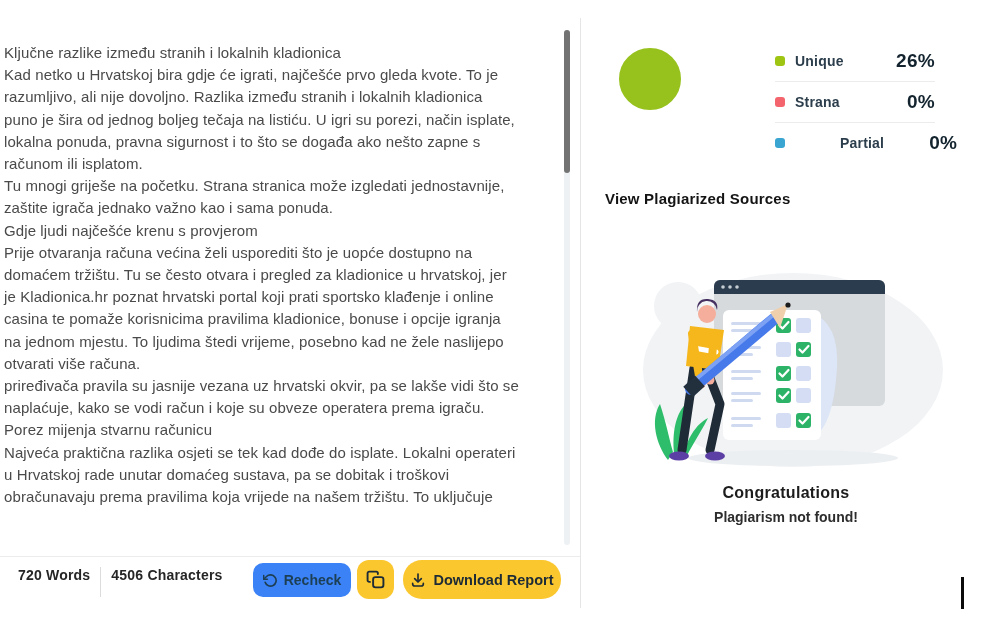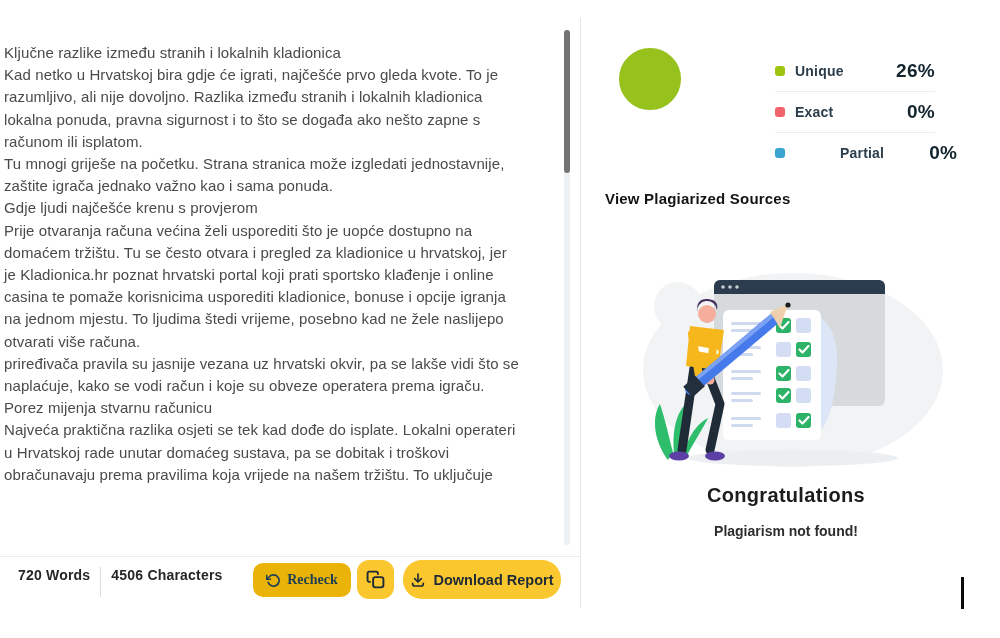--- a/index.html
+++ b/index.html
@@ -31,82 +31,83 @@
     position:absolute; left:0; top:556px; width:580px; height:82px;
     border-top:1px solid #ececec; background:#fff;
   }
   .stats { position:absolute; left:18px; top:10px; height:40px; display:flex; gap:10px; }
   .stat-label { font-size:14px; font-weight:700; color:#262626; letter-spacing:0.2px; }
   .stat-sep { width:1px; height:30px; background:#dcdcdc; }
   .btn { border:none; cursor:pointer; display:flex; align-items:center; justify-content:center;
          font-family:"Liberation Sans", sans-serif; }
   .btn-recheck {
     position:absolute; left:253px; top:6px; width:98px; height:34px;
-    background:#eab308; border-radius:10px; gap:6px;
-    font-size:14px; font-weight:700; color:#1d3f53;font-family:Liberation Serif, serif;
+    background:#3b82f6; border-radius:10px; gap:6px;
+    font-size:14px; font-weight:700; color:#1d3f53;
   }
   .btn-copy {
     position:absolute; left:357px; top:3px; width:37px; height:39px;
     background:#fbc72e; border-radius:12px;
   }
   .btn-download {
     position:absolute; left:403px; top:3px; width:158px; height:39px;
     background:#fbc72e; border-radius:19px; gap:7px;
     font-size:14.5px; font-weight:700; color:#1d2b36;
   }
   .icon-svg { display:block; }
   
   .donut {
     position:absolute; left:619px; top:48px; width:52px; height:52px;
     border:31px solid #97c21d; border-radius:50%;
   }
-  .legend { position:absolute; left:775px; top:51px; width:160px; }
+  .legend { position:absolute; left:775px; top:41px; width:160px; }
   .legend-row {
     display:flex; align-items:center; padding:9px 0;
     border-bottom:1px solid #ececec;
   }
   .legend-row:last-child { border-bottom:none;gap:45px; }
   .legend-dot { width:10px; height:10px; border-radius:3px; margin-right:10px; flex:0 0 auto; }
   .legend-label { flex:1; font-size:14px; font-weight:700; color:#2c3e4c; letter-spacing:0.2px; }
   .legend-value { font-size:19px; font-weight:800; color:#13242f; letter-spacing:0.3px; }
   .view-sources {
     position:absolute; left:605px; top:190px;
     font-size:15px; font-weight:800; color:#141414; letter-spacing:0.2px; cursor:pointer;
   }
   .illustration { position:absolute; left:638px; top:268px; }
   .congrats-title {
     position:absolute; left:600px; top:484px; width:372px; text-align:center;
-    font-size:20px; font-weight:800; color:#1c1c1c; letter-spacing:0.3px;
+    font-size:16px; font-weight:800; color:#1c1c1c; letter-spacing:0.3px;
   }
   .congrats-sub {
     position:absolute; left:600px; top:509px; width:372px; text-align:center;
-    font-size:14px; font-weight:700; color:#2d2d2d;margin-top:14px;
+    font-size:14px; font-weight:700; color:#2d2d2d;
   }
   .caret { position:absolute; left:961px; top:577px; width:3px; height:32px; background:#0a0a0a; }
 </style>
 </head>
 <body>
 
 <div class="screen">
 
   <section>
     <div class="doc-text">
 
     <div class="doc-line">Ključne razlike između stranih i lokalnih kladionica</div>
         <div class="doc-line">Kad netko u Hrvatskoj bira gdje će igrati, najčešće prvo gleda kvote. To je</div>
         <div class="doc-line">razumljivo, ali nije dovoljno. Razlika između stranih i lokalnih kladionica</div>
+        <div class="doc-line">puno je šira od jednog boljeg tečaja na listiću. U igri su porezi, način isplate,</div>
         <div class="doc-line">lokalna ponuda, pravna sigurnost i to što se događa ako nešto zapne s</div>
         <div class="doc-line">računom ili isplatom.</div>
         <div class="doc-line">Tu mnogi griješe na početku. Strana stranica može izgledati jednostavnije,</div>
         <div class="doc-line">zaštite igrača jednako važno kao i sama ponuda.</div>
         <div class="doc-line">Gdje ljudi najčešće krenu s provjerom</div>
         <div class="doc-line">Prije otvaranja računa većina želi usporediti što je uopće dostupno na</div>
         <div class="doc-line">domaćem tržištu. Tu se često otvara i pregled za kladionice u hrvatskoj, jer</div>
         <div class="doc-line">je Kladionica.hr poznat hrvatski portal koji prati sportsko klađenje i online</div>
-        <div class="doc-line">casina te pomaže korisnicima usporediti kladionice, bonuse i opcije igranja</div>
+        <div class="doc-line">casina te pomaže korisnicima pravilima kladionice, bonuse i opcije igranja</div>
         <div class="doc-line">na jednom mjestu. To ljudima štedi vrijeme, posebno kad ne žele naslijepo</div>
         <div class="doc-line">otvarati više računa.</div>
         <div class="doc-line">priređivača pravila su jasnije vezana uz hrvatski okvir, pa se lakše vidi što se</div>
         <div class="doc-line">naplaćuje, kako se vodi račun i koje su obveze operatera prema igraču.</div>
         <div class="doc-line">Porez mijenja stvarnu računicu</div>
         <div class="doc-line">Najveća praktična razlika osjeti se tek kad dođe do isplate. Lokalni operateri</div>
         <div class="doc-line">u Hrvatskoj rade unutar domaćeg sustava, pa se dobitak i troškovi</div>
         <div class="doc-line">obračunavaju prema pravilima koja vrijede na našem tržištu. To uključuje</div>
       </div>
     <div class="scroll-track">
@@ -156,21 +157,21 @@
 
     <div class="legend">
 
     <div class="legend-row">
         <span class="legend-dot" style="background-color: rgb(159, 197, 19);"></span>
         <span class="legend-label">Unique</span>
         <span class="legend-value">26%</span>
       </div>
         <div class="legend-row">
         <span class="legend-dot" style="background-color: rgb(244, 100, 108);"></span>
-        <span class="legend-label">Exact</span>
+        <span class="legend-label">Strana</span>
         <span class="legend-value">0%</span>
       </div>
         <div class="legend-row">
         <span class="legend-dot" style="background-color: rgb(58, 165, 209);"></span>
         <span class="legend-label">Partial</span>
         <span class="legend-value">0%</span>
       </div>
       </div>
 
     <div class="view-sources">View Plagiarized Sources</div>

